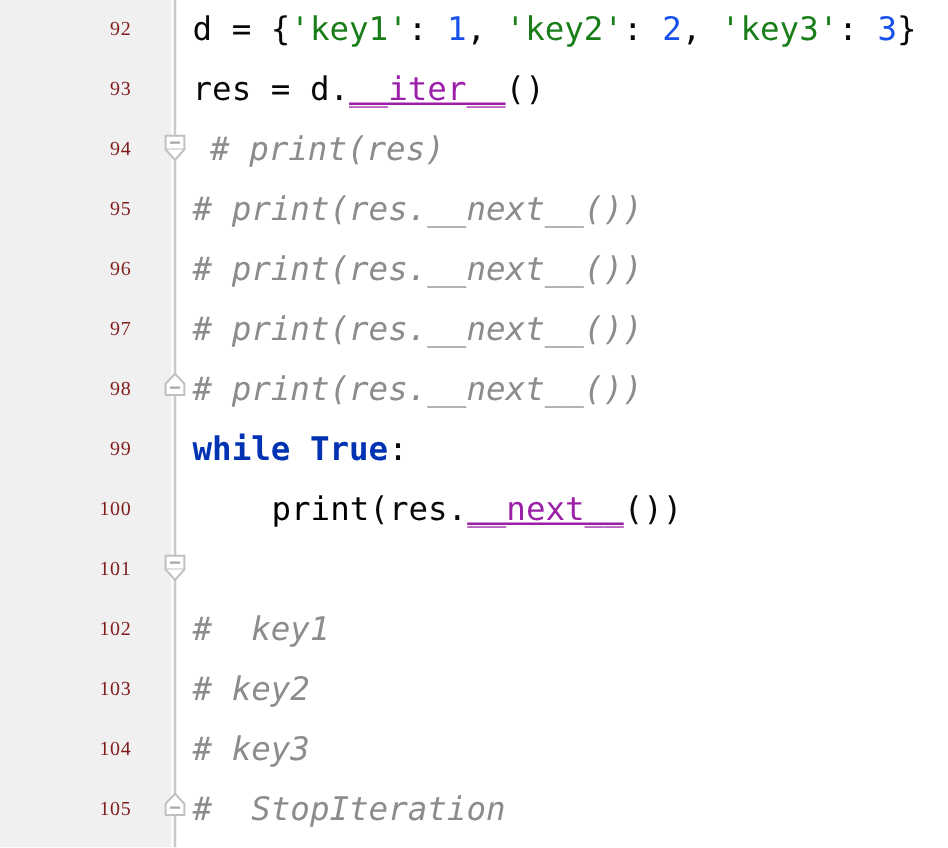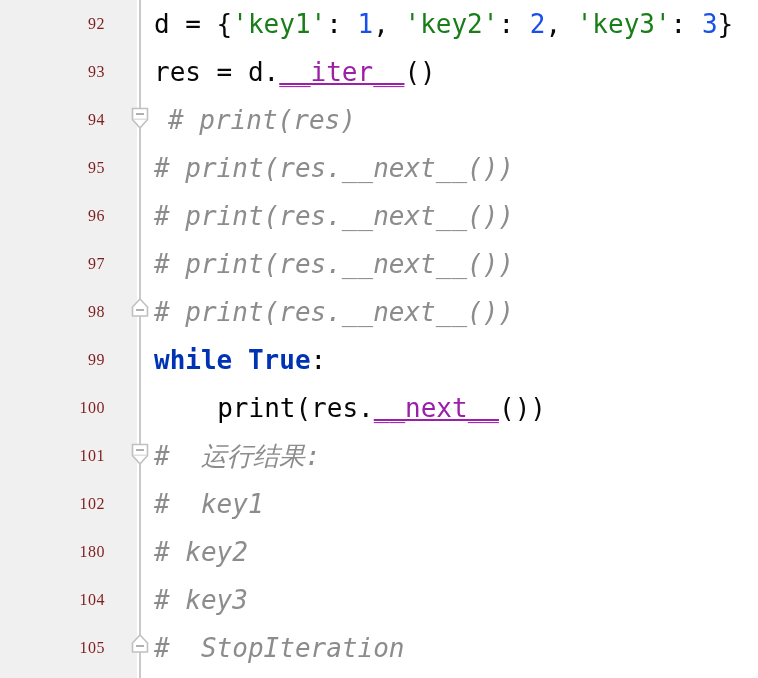--- a/index.html
+++ b/index.html
@@ -152,28 +152,27 @@
       </div>
       <div class="row" style="top: 432px;">
         <div class="lineno">101</div>
         <div class="fold">
           <svg width="24" height="32" viewBox="0 0 24 32">
             <path d="M4.5 3.5 h15 v11 h-15 z" fill="#ffffff" stroke="#c0c0c0" stroke-width="1.6"></path>
             <path d="M4.5 14.5 L12 23 L19.5 14.5" fill="#ffffff" stroke="#c0c0c0" stroke-width="1.6" stroke-linejoin="round"></path>
             <path d="M8 9 h8" stroke="#a8a8a8" stroke-width="1.8"></path>
           </svg>
         </div>
-        <div class="codecell" style="left: 154px;"><span class="tok-comment">#  运行结果:</span></div>
       </div>
       <div class="row" style="top: 480px;">
         <div class="lineno">102</div>
         <div class="codecell" style="left: 154px;"><span class="tok-comment">#  key1</span></div>
       </div>
       <div class="row" style="top: 528px;">
-        <div class="lineno">180</div>
+        <div class="lineno">103</div>
         <div class="codecell" style="left: 154px;"><span class="tok-comment"># key2</span></div>
       </div>
       <div class="row" style="top: 576px;">
         <div class="lineno">104</div>
         <div class="codecell" style="left: 154px;"><span class="tok-comment"># key3</span></div>
       </div>
       <div class="row" style="top: 624px;">
         <div class="lineno">105</div>
         <div class="fold">
           <svg width="24" height="32" viewBox="0 0 24 32">

